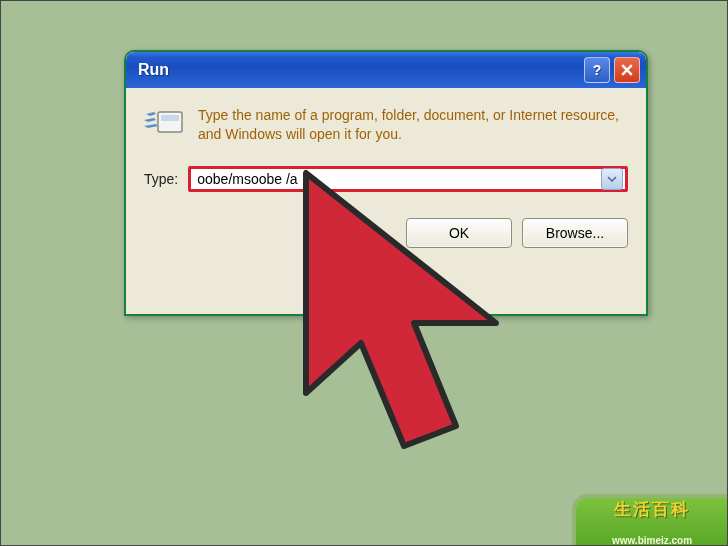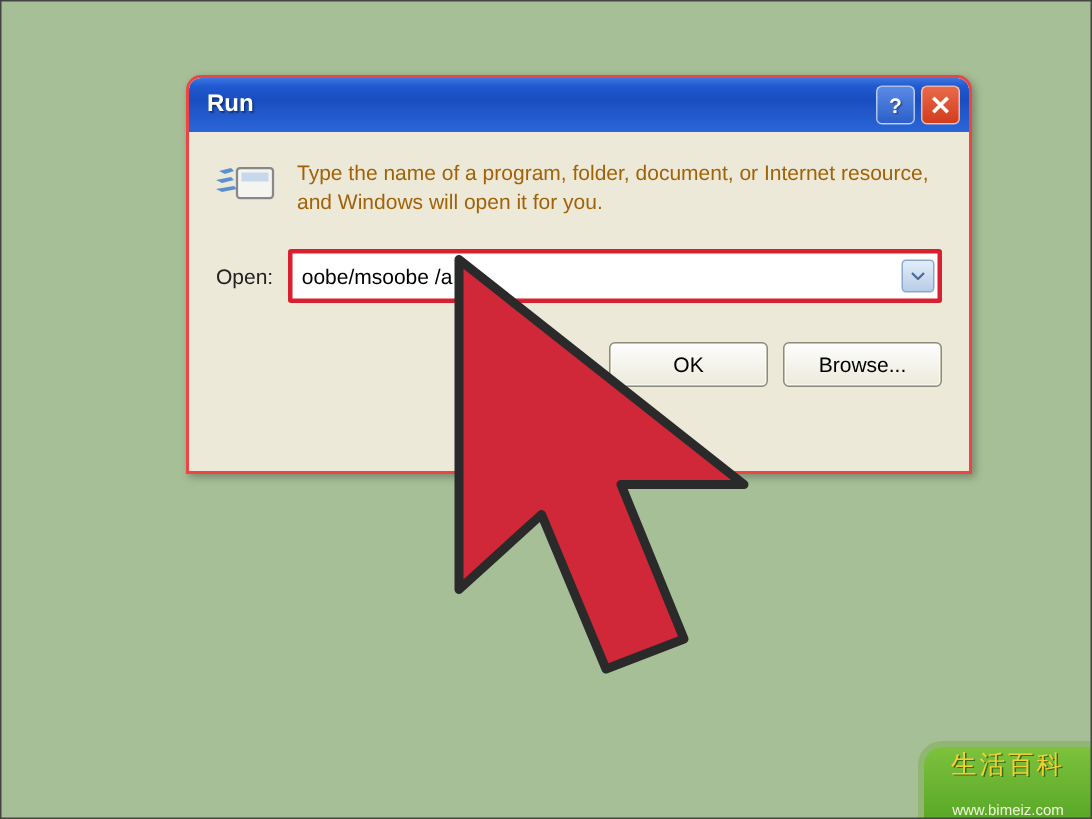--- a/index.html
+++ b/index.html
@@ -17,21 +17,21 @@
       position: relative;
       overflow: hidden;
     }
 
     .window {
       position: absolute;
       left: 124px;
       top: 50px;
       width: 524px;
       height: 266px;
-      border: 2px solid #ef4444;
+      border: 2px solid #15803d;
       border-radius: 10px 10px 0 0;
       background: #ece9d8;
       box-shadow: 2px 2px 6px rgba(0,0,0,0.3);
       overflow: hidden;
     }
 
     .title-bar {
       height: 36px;
       background: linear-gradient(to bottom, #3b77e0 0%, #2159d0 15%, #1a4ec0 40%, #2a66d8 100%);
       border-radius: 8px 8px 0 0;
@@ -110,21 +110,21 @@
       font-size: 14px;
       color: #222;
     }
 
     .combo-wrap {
       flex: 1;
       position: relative;
       border: 3px solid #d82030;
       border-radius: 2px;
       background: white;
-      height: 36px;
+      height: 26px;
       display: flex;
       align-items: center;
     }
 
     .combo-input {
       flex: 1;
       border: none;
       outline: none;
       padding: 3px 6px;
       font-size: 14px;
@@ -174,30 +174,30 @@
       top: 168px;
       width: 240px;
       height: 310px;
       pointer-events: none;
     }
 
     .watermark {
       position: absolute;
       right: 0;
       bottom: 0;
-      width: 112px;
+      width: 152px;
       height: 48px;
       background: linear-gradient(to bottom, #7cc23d 0%, #5aa828 100%);
       border-radius: 12px 0 0 0;
       display: flex;
       flex-direction: column;
       align-items: center;
       justify-content: center;
       color: #f5d030;
-      font-weight: normal;
+      font-weight: bold;
       box-shadow: 0 0 0 4px rgba(110,170,60,0.4);
     }
 
     .watermark-top {
       font-size: 17px;
       letter-spacing: 2px;
       text-shadow: 1px 1px 0 #3a6a18;
     }
 
     .watermark-url {
@@ -237,21 +237,21 @@
         <path d="M2 6 L10 4 L12 6 L6 8 Z" fill="#5a90d0"></path>
         <path d="M0 12 L10 10 L12 12 L4 14 Z" fill="#5a90d0"></path>
         <path d="M0 18 L12 16 L14 18 L4 20 Z" fill="#5a90d0"></path>
         <rect x="14" y="4" width="24" height="20" rx="2" fill="#f4f4f0" stroke="#888" stroke-width="1.5"></rect>
         <rect x="17" y="7" width="18" height="6" fill="#c8d8ec"></rect>
       </svg>
       <div class="info-text">Type the name of a program, folder, document, or Internet resource, and Windows will open it for you.</div>
     </div>
 
     <div class="input-row">
-      <span class="open-label">Open:</span>
+      <span class="open-label">Type:</span>
       <div class="combo-wrap">
         <input class="combo-input" type="text" value="oobe/msoobe /a" style="">
         <div class="combo-arrow">
           <svg viewBox="0 0 10 6">
             <path d="M1 1 L5 5 L9 1" stroke="#4a6a9a" stroke-width="1.5" fill="none"></path>
           </svg>
         </div>
       </div>
     </div>
 

